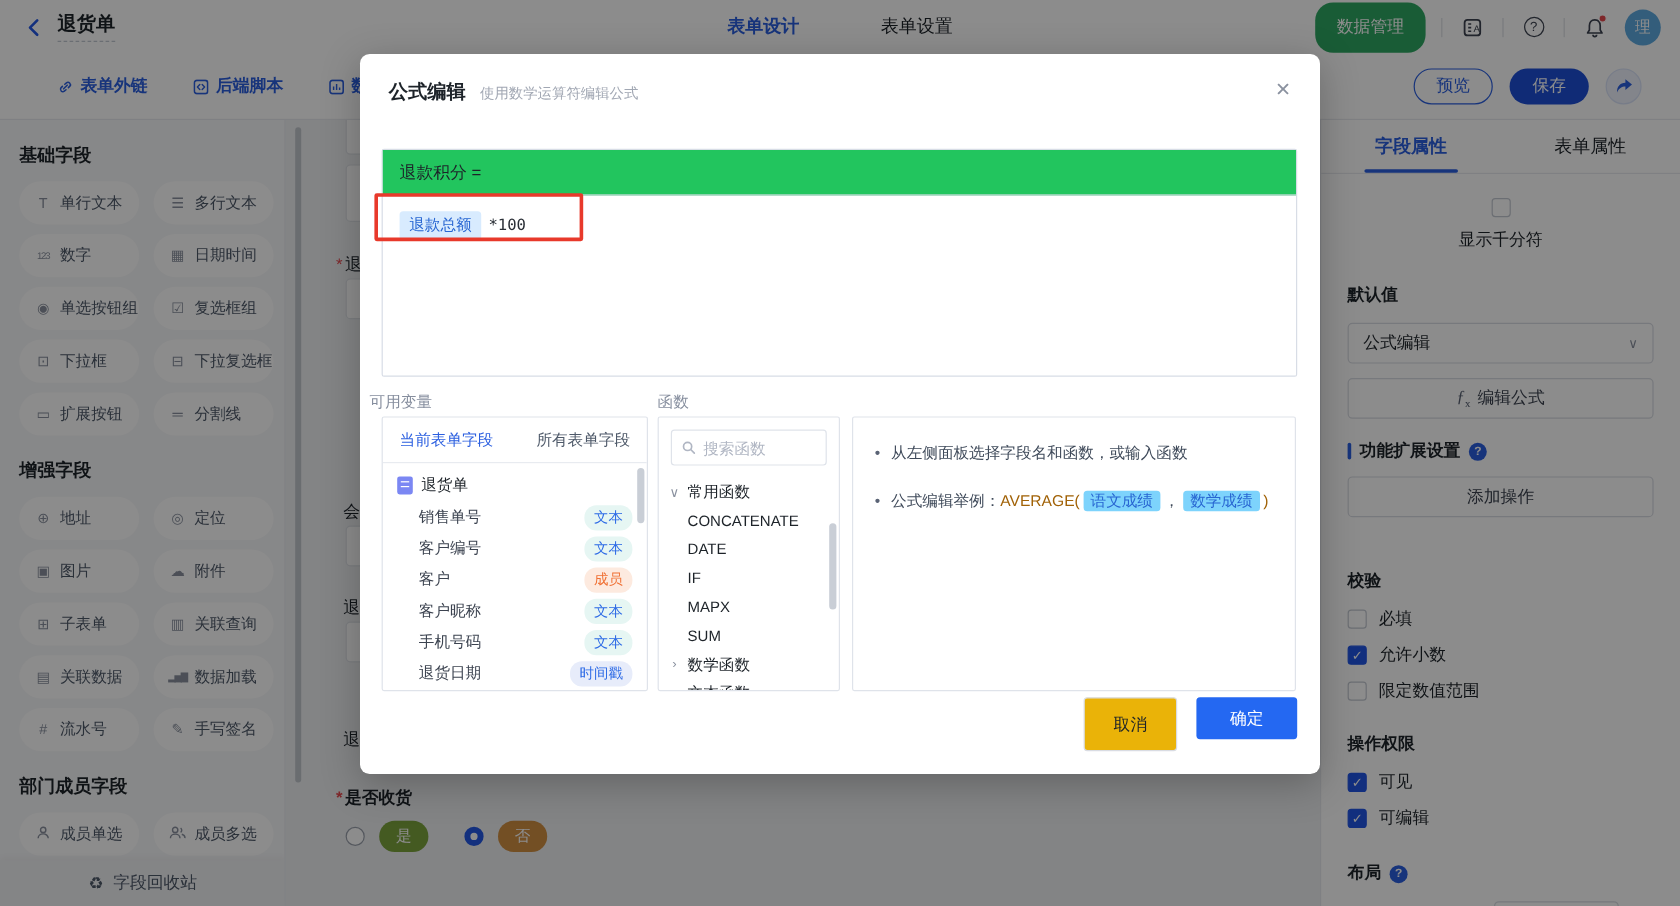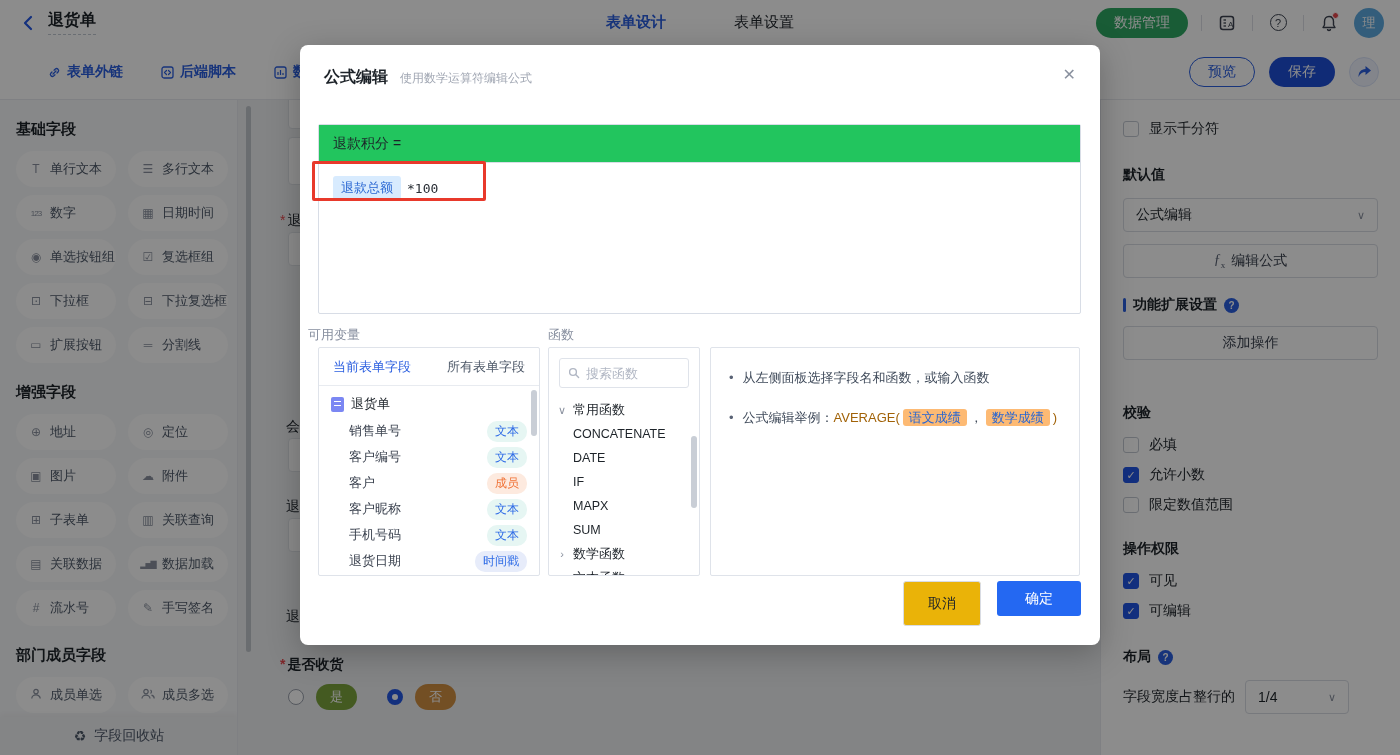--- a/index.html
+++ b/index.html
@@ -10,38 +10,38 @@
   .topbar { position:absolute; left:0; top:0; width:1400px; height:45px; background:#fff;
     display:flex; align-items:center; z-index:1; }
   .tb-left { display:flex; align-items:center; gap:10px; padding-left:18px; width:400px; }
   .back-btn { width:20px; height:20px; display:flex; align-items:center; justify-content:center; cursor:pointer; }
   .form-title { font-size:16px; font-weight:bold; padding-bottom:3px; border-bottom:1px dashed #c2c8d1; }
   .tb-tabs { position:absolute; left:0; right:0; top:0; height:45px; display:flex; align-items:center;
     justify-content:center; gap:68px; pointer-events:none; }
   .tb-tab { font-size:15px; color:#1d2329; pointer-events:auto; cursor:pointer; }
   .tb-tab.active { color:#2b5fe0; font-weight:bold; }
   .tb-right { margin-left:auto; display:flex; align-items:center; gap:13px; padding-right:16px; }
-  .pill-green { height:30px; padding:0 18px; border-radius:15px; background:#2fa863; color:#fff;
+  .pill-green { height:42px; padding:0 18px; border-radius:15px; background:#2fa863; color:#fff;
     font-size:14px; display:flex; align-items:center; cursor:pointer; }
   .v-div { width:1px; height:16px; background:#dcdfe5; }
   .icon-btn { width:24px; height:24px; display:flex; align-items:center; justify-content:center;
     position:relative; cursor:pointer; color:#3c4350; }
   .help-circle { width:17px; height:17px; border:1.5px solid #3c4350; border-radius:50%;
     font-size:11px; display:flex; align-items:center; justify-content:center; color:#3c4350; }
   .bell-dot { position:absolute; right:2px; top:1px; width:7px; height:7px; border-radius:50%;
     background:#e5484d; border:1px solid #fff; }
   .avatar { width:30px; height:30px; border-radius:50%; background:#5eaae0; color:#fff;
     font-size:13px; display:flex; align-items:center; justify-content:center; cursor:pointer; }
 
   
   .subbar { position:absolute; left:0; top:45px; width:1400px; height:55px; background:#fff;
     border-bottom:1px solid #e8eaef; display:flex; align-items:center; z-index:1; }
   .sb-links { display:flex; gap:38px; padding-left:48px;font-weight:bold; }
   .sb-link { display:flex; align-items:center; gap:6px; color:#2b5fe0; font-size:14px; cursor:pointer; }
-  .sb-right { margin-left:auto; display:flex; align-items:center; gap:14px; padding-right:21px; }
+  .sb-right { margin-left:auto; display:flex; align-items:center; gap:14px; padding-right:32px; }
   .btn-preview { width:66px; height:30px; border:1px solid #2b5fe0; color:#2b5fe0; border-radius:15px;
     background:#fff; font-size:14px; display:flex; align-items:center; justify-content:center; cursor:pointer; }
   .btn-save { width:66px; height:30px; background:#1e4fd8; color:#fff; border-radius:15px;
     font-size:14px; display:flex; align-items:center; justify-content:center; cursor:pointer; }
   .btn-share { width:30px; height:30px; border-radius:50%; background:#eef2fd; border:1px solid #d9e2f8;
     display:flex; align-items:center; justify-content:center; cursor:pointer; }
 
   
   .sidebar { position:absolute; left:0; top:100px; width:238px; height:655px; background:#f6f7f9;
     border-right:1px solid #e8eaef; padding:14px 16px 0 16px; overflow:hidden; z-index:1; }
@@ -143,21 +143,21 @@
   .fn-group { display:flex; align-items:center; gap:6px; height:24px; padding-left:8px; font-size:13px;
     color:#1d2329; cursor:pointer; }
   .fn-caret { color:#8a919f; font-size:11px; width:10px; text-align:center; }
   .fn-item { height:24px; display:flex; align-items:center; padding-left:24px; font-size:12.5px;
     color:#1d2329; cursor:pointer; }
   .funcs-scroll { position:absolute; right:2px; top:88px; width:6px; height:72px; background:#c9ced6; border-radius:3px; }
   .tips-panel { left:410px; width:370px; padding:20px 18px; }
   .tip-row { display:flex; gap:9px; font-size:13px; color:#3f4a5a; margin-bottom:20px; line-height:20px; }
   .tip-dot { color:#5a6375; }
   .tip-func { color:#a16207; }
-  .tip-token { background:#fdba74; color:#2866d2; padding:1px 6px; border-radius:3px; margin:0 3px; cursor:pointer; }
+  .tip-token { background:#7dd3fc; color:#2866d2; padding:1px 6px; border-radius:3px; margin:0 3px; cursor:pointer; }
   .m-footer { position:absolute; right:19px; bottom:19px; display:flex; gap:16px; }
   .btn-cancel { width:78px; height:45px; border:1px solid #d9dce3; border-radius:3px; background:#eab308;
     font-size:14px; color:#1d2329; display:flex; align-items:center; justify-content:center; cursor:pointer; }
   .btn-confirm { width:84px; height:35px; border-radius:3px; background:#2468f2; color:#fff;
     font-size:14px; display:flex; align-items:center; justify-content:center; cursor:pointer; }
   .doc-ic { width:13px; height:15px; background:#7b87f3; border-radius:2px; position:relative; flex:none; }
   .doc-ic::after { content:""; position:absolute; left:3px; top:4px; width:7px; height:1.5px;
     background:#fff; box-shadow:0 4px 0 #fff; }
 </style>
 </head>
@@ -372,22 +372,26 @@
   </div>
   <div style="position:absolute; left:50px; top:584px; display:flex; align-items:center; gap:12px;">
     <span class="radio"></span>
     <span class="opt-pill opt-yes">是</span>
     <span class="radio on" style="margin-left:18px;"></span>
     <span class="opt-pill opt-no">否</span>
   </div>
 </div>
 
 <div class="props">
+  <div class="props-tabs">
+    <div class="props-tab active">字段属性</div>
+    <div class="props-tab">表单属性</div>
+  </div>
   <div class="props-body">
-    <div class="chk-row" style="margin-top:20px;">
+    <div class="chk-row" style="margin-top:20px;flex-direction:column;">
       <span class="cb"></span>
       <span>显示千分符</span>
     </div>
     <div class="p-lbl" style="margin-top:28px;">默认值</div>
     <div class="p-select" style="margin-top:14px;">
       <span>公式编辑</span>
       <span class="caret">∨</span>
     </div>
     <div class="p-btn" style="margin-top:12px;">
       <span class="fx"><span>ƒ</span><sub>x</sub></span>

